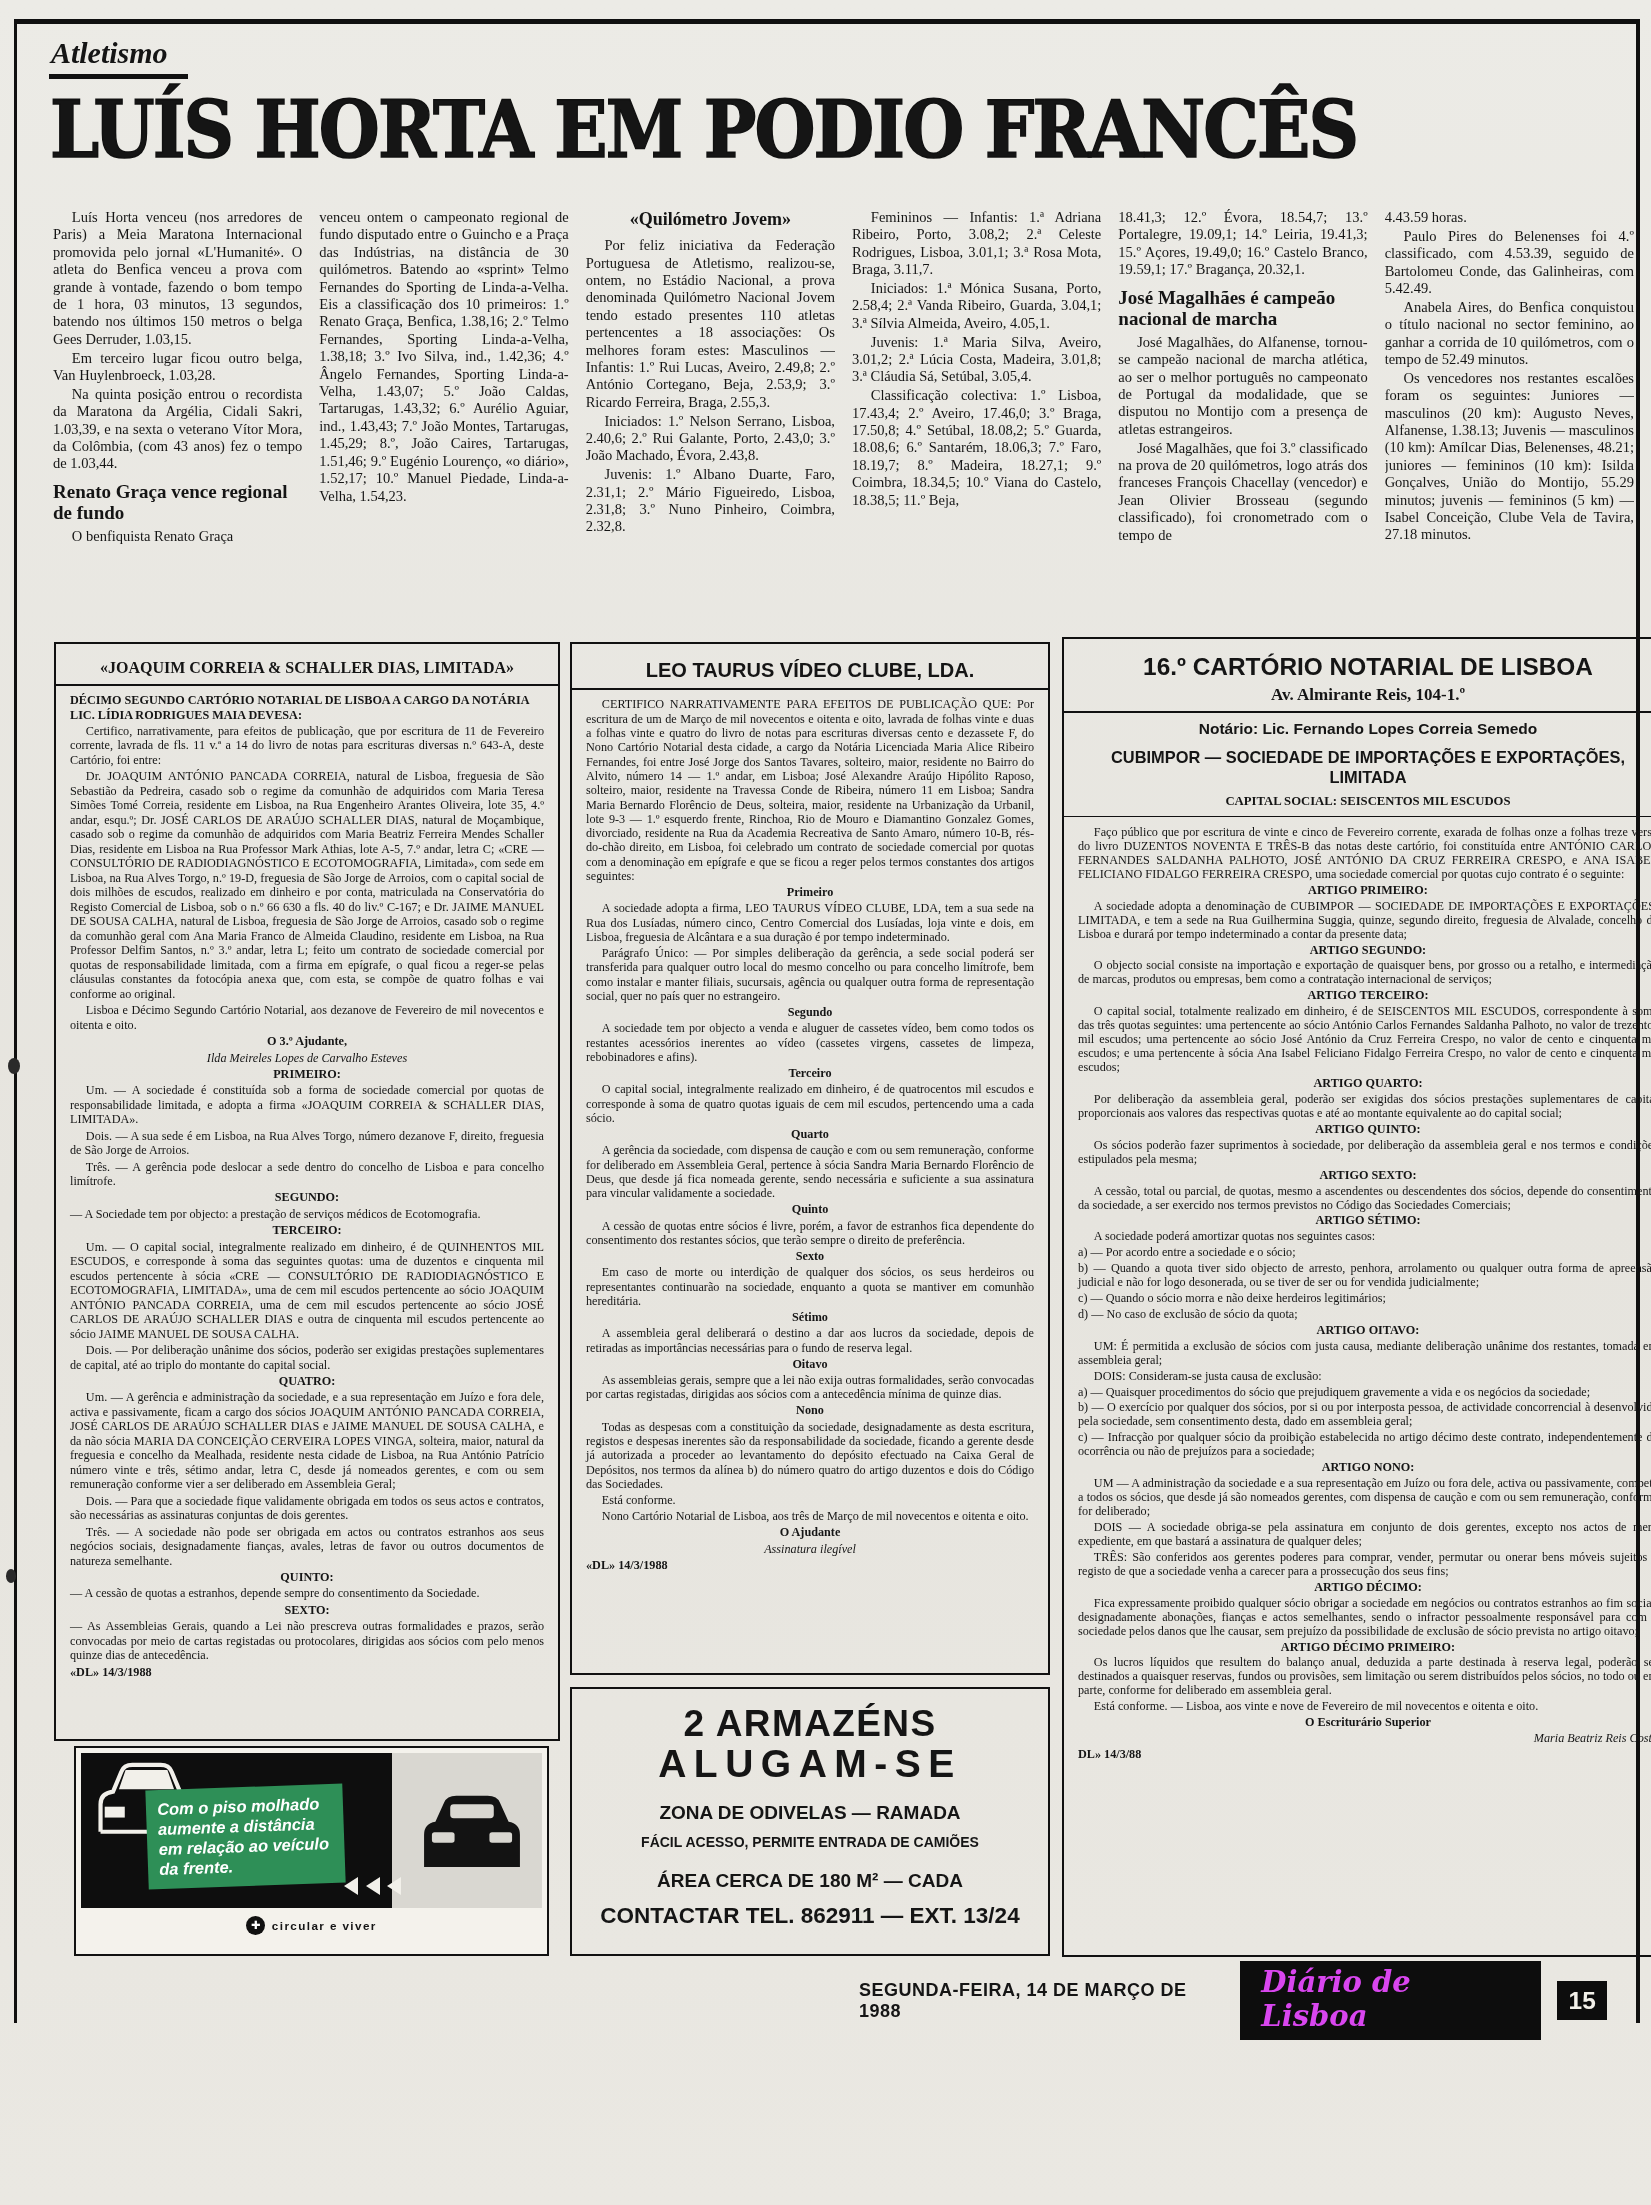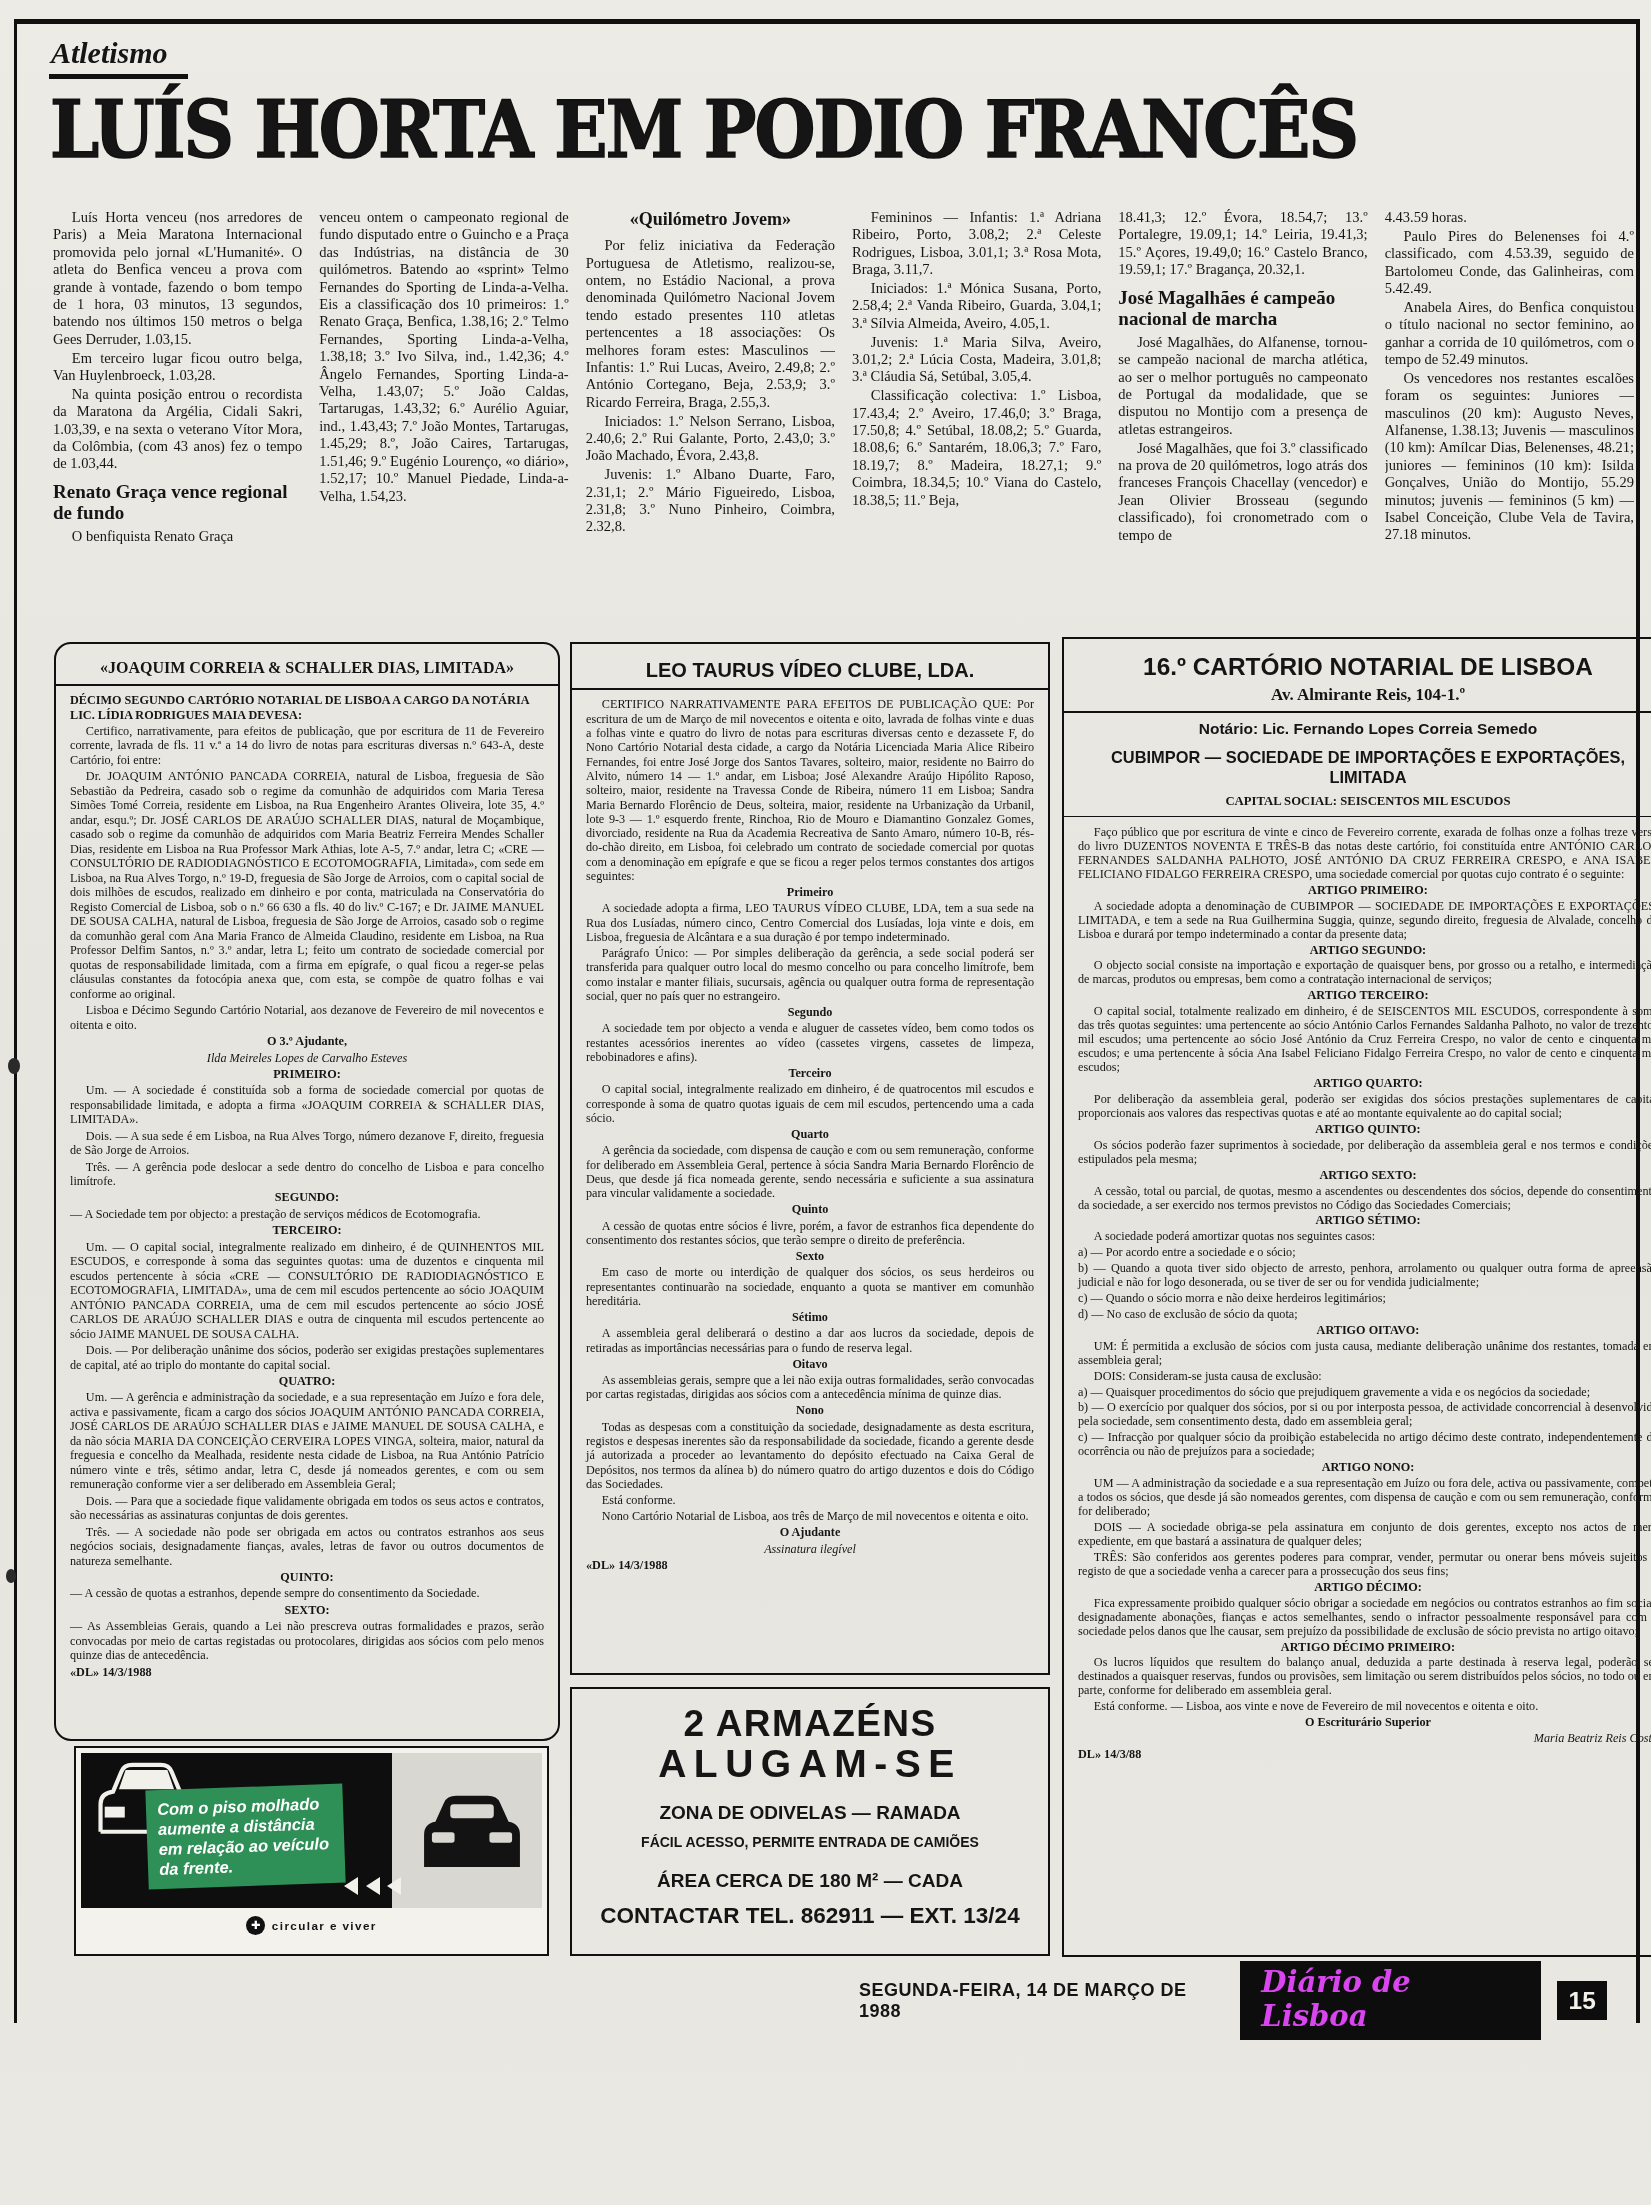--- a/index.html
+++ b/index.html
@@ -36,21 +36,21 @@
   .p-rb{text-align:center;font-weight:bold;margin-top:6.6px;}
   .p-ri{text-align:right;font-style:italic;}
   .p-lb{text-align:left;font-weight:bold;margin-top:8.4px;}
   .article .p-sub{font-weight:bold;font-size:19px;line-height:21px;margin:8.4px 0 4.7px;text-align:left;text-indent:0;}
   .article .p-subc{font-weight:bold;font-size:18px;line-height:20.6px;margin:0 0 7.5px;text-align:center;}
 
   
   .box{position:absolute;border:2.3px solid #111;padding:12.2px 14px;overflow:hidden;box-sizing:border-box;}
   .box-rule{height:1.9px;background:#111;margin:6.6px -14px 7.5px;}
   .box-rule.thin{height:1.4px;}
-  .box1{left:54px;top:642px;width:506px;height:1099px;border-radius:17px;}
+  .box1{left:54px;top:642px;width:506px;height:1099px;}
   .box1-title{margin:1.9px 0 0;text-align:center;font-size:16px;line-height:19px;font-weight:bold;}
   .box1 .box-body .para{font-size:12.2px;line-height:14.5px;margin:1.9px 0;}
   .box2{left:570px;top:642px;width:480px;height:1033px;}
   .box2-title{margin:2.8px 0 0;text-align:center;font-size:20px;line-height:22.5px;font-weight:bold;font-family:"Liberation Sans",sans-serif;}
   .box2 .box-body .para{font-size:12.2px;line-height:14.3px;margin:1.9px 0;}
   .box3{left:1062px;top:637px;width:612px;height:1320px;}
   .b3-title{margin:1.9px 0 0;text-align:center;font-size:24.4px;line-height:27px;font-weight:bold;font-family:"Liberation Sans",sans-serif;}
   .b3-address{text-align:center;font-size:17px;font-weight:bold;margin-top:4.7px;}
   .b3-notary{text-align:center;font-size:15.5px;font-weight:bold;font-family:"Liberation Sans",sans-serif;margin-top:2.8px;}
   .b3-company{text-align:center;font-size:16.4px;line-height:20.6px;font-weight:bold;font-family:"Liberation Sans",sans-serif;margin:8.4px 0 6.6px;}

